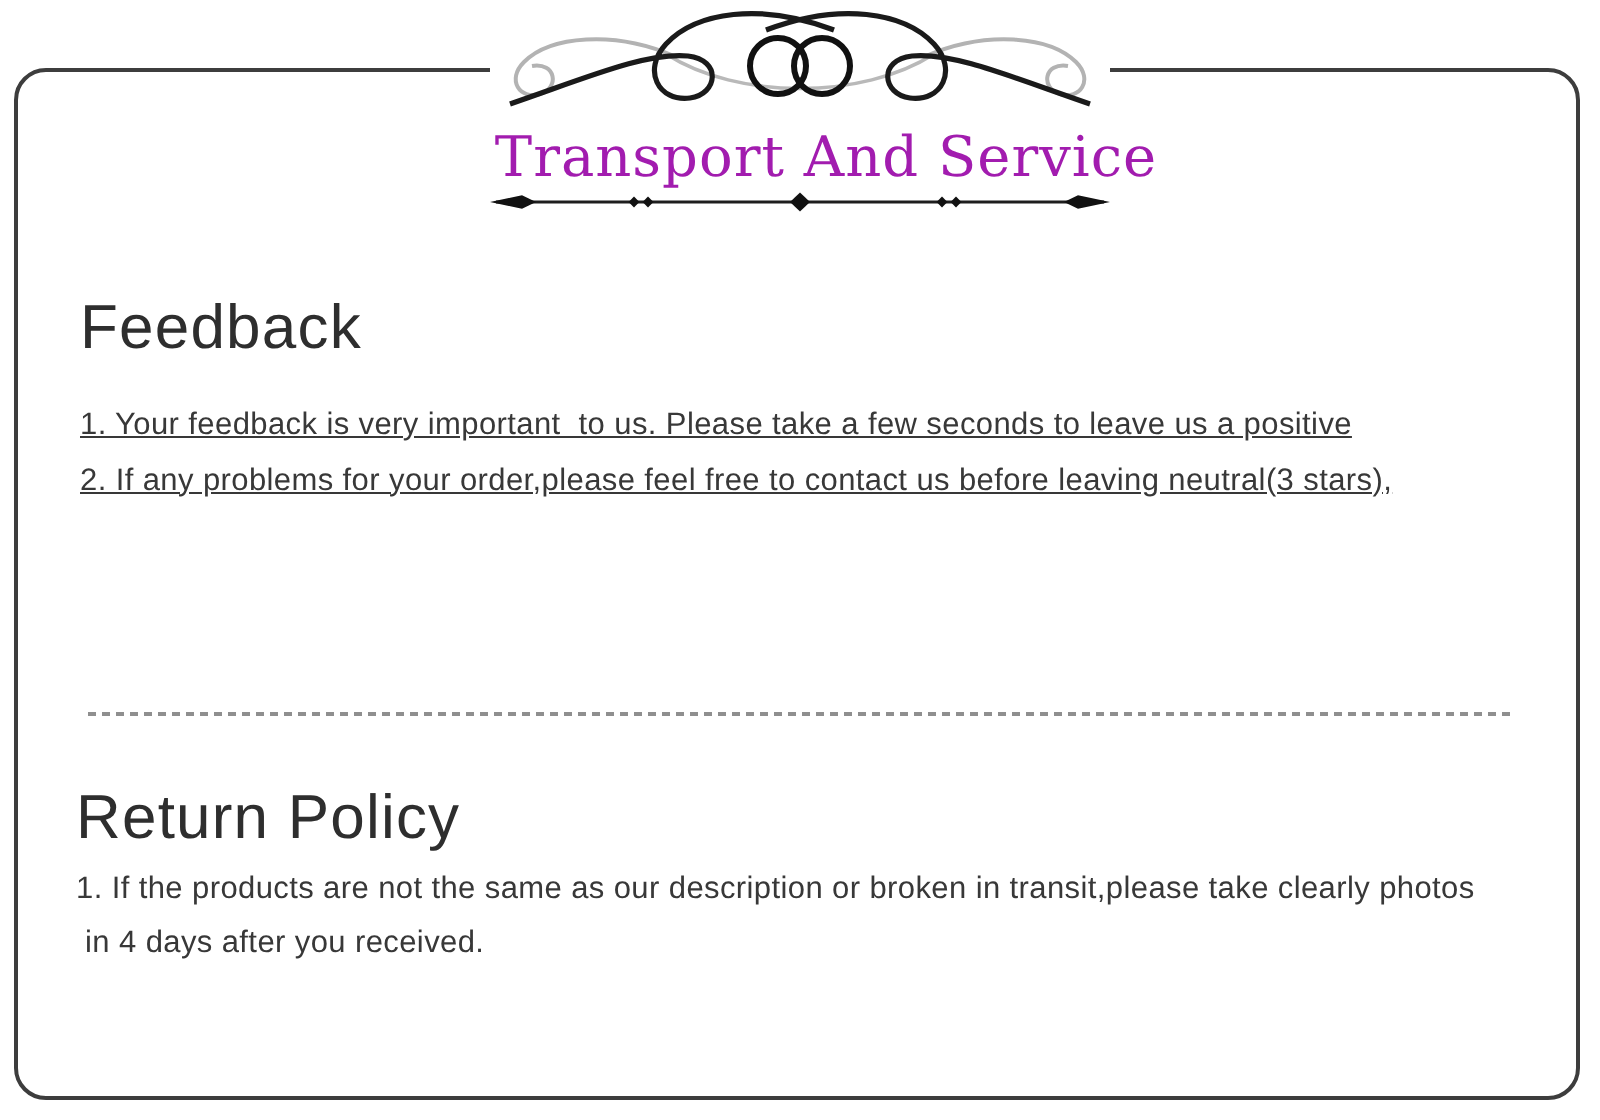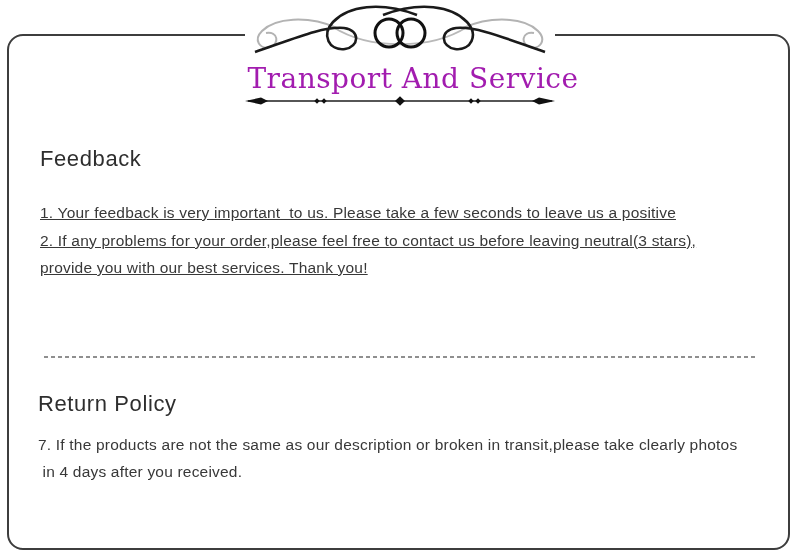--- a/index.html
+++ b/index.html
@@ -43,21 +43,21 @@
   .title-divider {
     position: absolute;
     left: 50%; top: 93px;
     width: 312px; height: 16px;
     margin-left: -156px;
     z-index: 3;
   }
   .section-heading {
     position: absolute;
     margin: 0;
-    font-size: 22px;
+    font-size: 31px;
     font-weight: normal;
     letter-spacing: 0.6px;
     color: #2e2e2e;
   }
   #feedback-heading { left: 40px; top: 146px; }
   #return-heading   { left: 38px; top: 391px; }
   .para {
     position: absolute;
     font-size: 15.5px;
     color: #383838;
@@ -109,25 +109,24 @@
       <polygon points="227,5.3 229.7,8 227,10.7 224.3,8" fill="#111111"></polygon>
       <polygon points="234,5.3 236.7,8 234,10.7 231.3,8" fill="#111111"></polygon>
     </svg>
   </div>
 
   <h2 class="section-heading" id="feedback-heading">Feedback</h2>
 
   <div class="para" id="feedback-para">
     <div class="line">1. Your feedback is very important  to us. Please take a few seconds to leave us a positive</div>
     <div class="line">2. If any problems for your order,please feel free to contact us before leaving neutral(3 stars),</div>
-    <div class="line">provide you with our best services. Thank you!</div>
   </div>
 
   <div class="dashed-divider"></div>
 
   <h2 class="section-heading" id="return-heading">Return Policy</h2>
 
   <div class="para" id="return-para">
-    <div class="line">7. If the products are not the same as our description or broken in transit,please take clearly photos</div>
+    <div class="line">1. If the products are not the same as our description or broken in transit,please take clearly photos</div>
     <div class="line"> in 4 days after you received.</div>
   </div>
 
 </div>
 
 </body></html>

